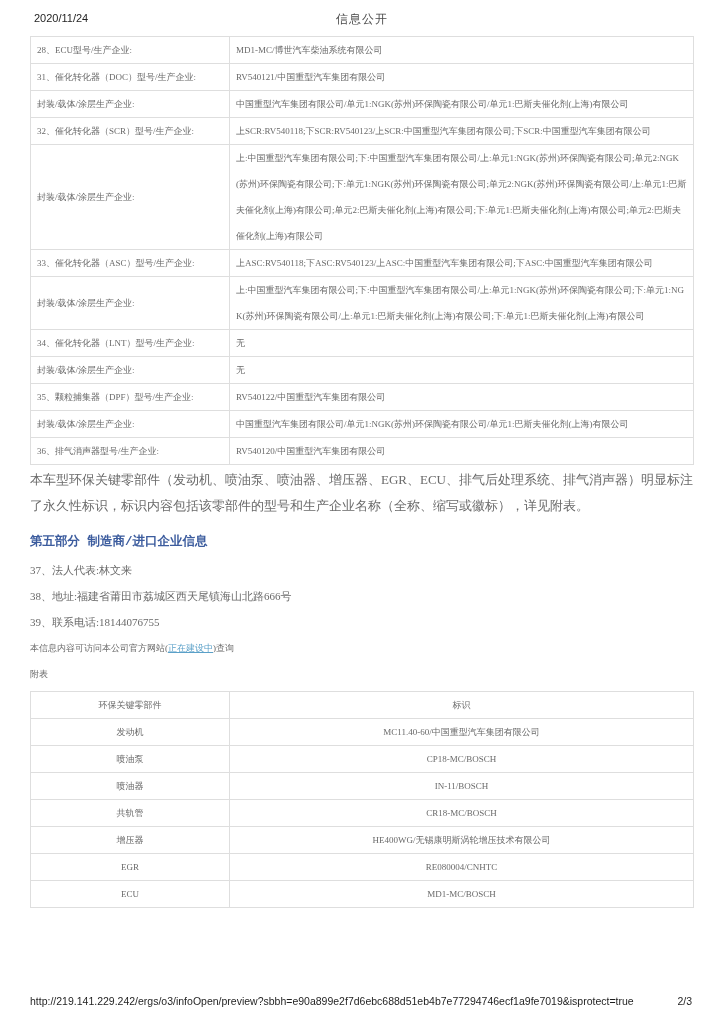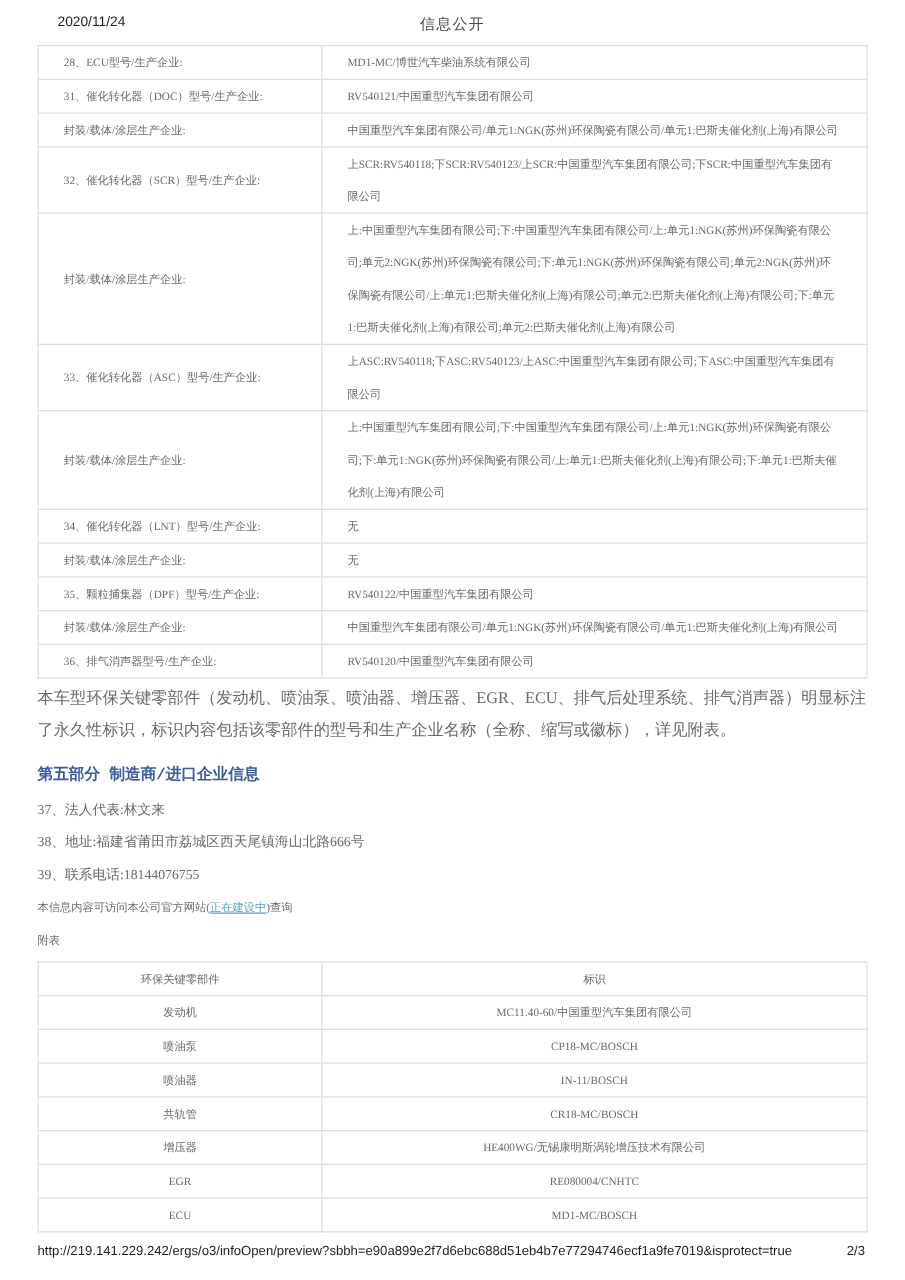--- a/index.html
+++ b/index.html
@@ -3,29 +3,29 @@
 <meta charset="utf-8">
 <style>
   html,body{margin:0;padding:0;}
   body{
     width:724px;height:1024px;background:#ffffff;position:relative;overflow:hidden;
     font-family:"Liberation Serif","DejaVu Serif",serif;color:#6a6a6a;
   }
   :root{--heading-blue:#3c5c9e;--link-blue:#5aa0c8;--border:#dedede;--ink:#1f1f1f;}
 
   .print-header{position:absolute;top:11px;left:30px;right:30px;height:16px;}
-  .ph-date{position:absolute;left:16px;top:1px;font-family:"Liberation Sans","DejaVu Sans",sans-serif;font-size:11px;color:var(--ink);}
+  .ph-date{position:absolute;left:4px;top:1px;font-family:"Liberation Sans","DejaVu Sans",sans-serif;font-size:11px;color:var(--ink);}
   .ph-title{position:absolute;left:0;right:0;text-align:center;font-size:12px;color:#4a4a4a;letter-spacing:1px;}
 
   .content{position:absolute;top:36px;left:30px;width:664px;}
 
   table.doc{border-collapse:collapse;width:100%;table-layout:fixed;}
   table.doc td{
     border:1px solid var(--border);font-size:9px;line-height:26px;
-    padding:0 20px;vertical-align:middle;word-break:break-all;color:#6a6a6a;
+    padding:0 6px;vertical-align:middle;word-break:break-all;color:#6a6a6a;
   }
   table.doc td.c1{width:186px;}
 
   .note{font-size:13px;line-height:26px;margin:2px 0 0 0;color:#6a6a6a;}
 
   .sec-heading{
     margin-top:14px;font-family:Liberation Mono, monospace;
     font-weight:bold;font-size:12.5px;color:var(--heading-blue);
   }
 

